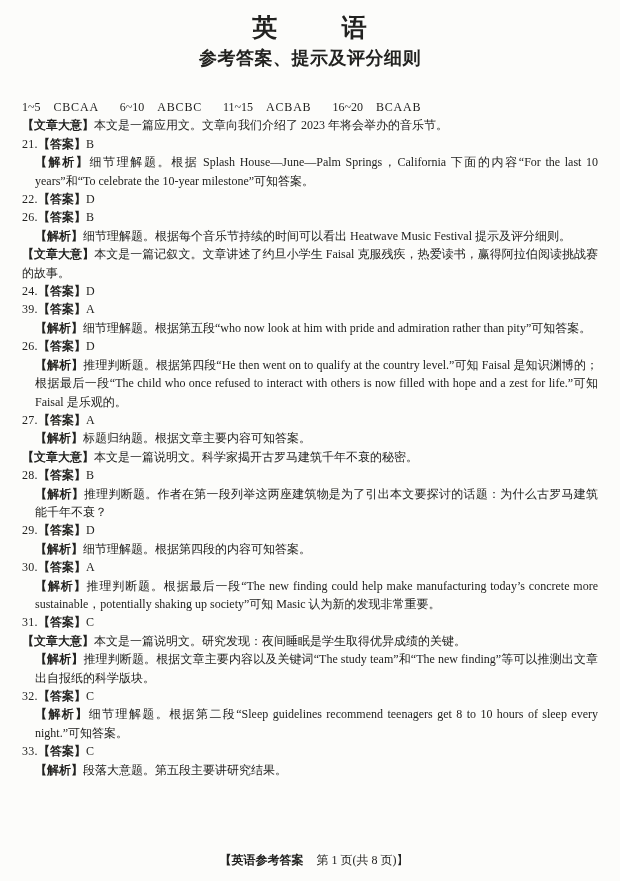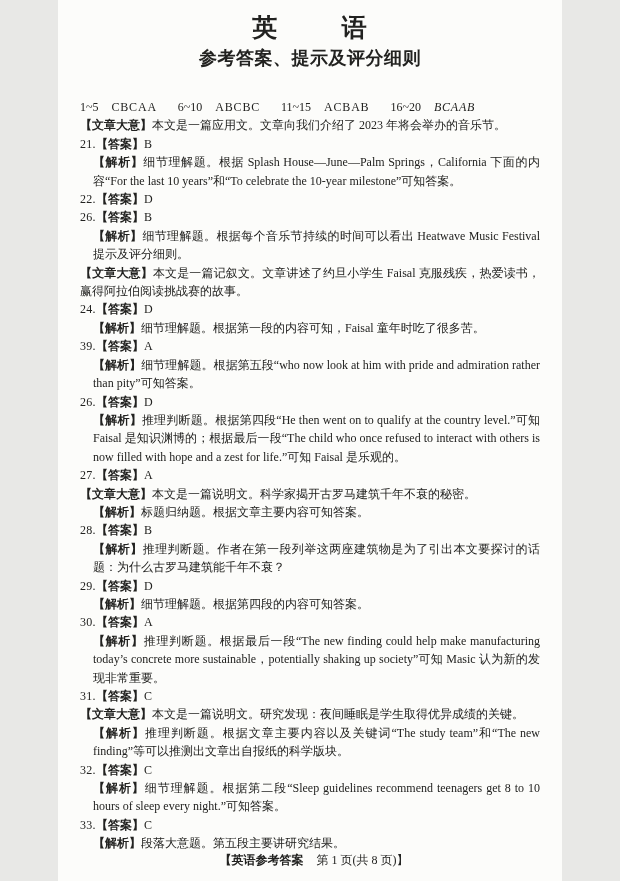--- a/index.html
+++ b/index.html
@@ -1,18 +1,18 @@
 <!DOCTYPE html>
 <html><head>
 <meta charset="utf-8">
 <style>
   html,body{margin:0;padding:0;background:#e8e8e6;}
   .page{
     position:relative;
-    width:504px;height:881px;
+    width:620px;height:881px;
     margin:0 auto;
     background:#fcfcfa;
     color:#222220;
     font-family:"Liberation Serif","DejaVu Serif",serif;
     overflow:hidden;
     box-sizing:border-box;
   }
   .title{
     margin:0;padding-top:12px;
     text-align:center;
@@ -44,21 +44,21 @@
   .line.analysis{padding-left:13px;}
   .lab{
     font-family:"Liberation Sans","DejaVu Sans",sans-serif;
     font-weight:700;
     font-style:normal;
   }
   .num{letter-spacing:0.3px;}
   .summary{margin-bottom:0;}
   .summary .rng{margin-right:13px;}
   .summary .ans{margin-right:21px;letter-spacing:0.8px;}
-  .summary .ans:last-child{margin-right:0;font-style:italic;}
+  .summary .ans:last-child{margin-right:0;}
   .footer{
     position:absolute;
     left:8px;right:0;bottom:13px;
     text-align:center;
     font-size:12px;line-height:15px;
   }
   .flab{
     font-family:"Liberation Sans","DejaVu Sans",sans-serif;
     font-weight:700;
   }
@@ -75,28 +75,27 @@
     <p class="line summary" id="summary-line"><span class="rng">1~5</span><span class="ans">CBCAA</span><span class="rng">6~10</span><span class="ans">ABCBC</span><span class="rng">11~15</span><span class="ans">ACBAB</span><span class="rng">16~20</span><span class="ans">BCAAB</span></p>
     <div id="lines">
         <p class="line gist"><b class="lab">【文章大意】</b><span class="txt">本文是一篇应用文。文章向我们介绍了 2023 年将会举办的音乐节。</span></p>
         <p class="line answer"><span class="num">21.</span><b class="lab">【答案】</b><span class="txt">B</span></p>
         <p class="line analysis"><b class="lab">【解析】</b><span class="txt">细节理解题。根据 Splash House—June—Palm Springs，California 下面的内容“For the last 10 years”和“To celebrate the 10-year milestone”可知答案。</span></p>
         <p class="line answer"><span class="num">22.</span><b class="lab">【答案】</b><span class="txt">D</span></p>
         <p class="line answer"><span class="num">26.</span><b class="lab">【答案】</b><span class="txt">B</span></p>
         <p class="line analysis"><b class="lab">【解析】</b><span class="txt">细节理解题。根据每个音乐节持续的时间可以看出 Heatwave Music Festival 提示及评分细则。</span></p>
         <p class="line gist"><b class="lab">【文章大意】</b><span class="txt">本文是一篇记叙文。文章讲述了约旦小学生 Faisal 克服残疾，热爱读书，赢得阿拉伯阅读挑战赛的故事。</span></p>
         <p class="line answer"><span class="num">24.</span><b class="lab">【答案】</b><span class="txt">D</span></p>
-        <p class="line analysis"><b class="lab">【解析】</b><span class="txt">细节理解题。根据第一段的内容可知，Faisal 童年时吃了很多苦。</span></p>
         <p class="line answer"><span class="num">39.</span><b class="lab">【答案】</b><span class="txt">A</span></p>
         <p class="line analysis"><b class="lab">【解析】</b><span class="txt">细节理解题。根据第五段“who now look at him with pride and admiration rather than pity”可知答案。</span></p>
         <p class="line answer"><span class="num">26.</span><b class="lab">【答案】</b><span class="txt">D</span></p>
         <p class="line analysis"><b class="lab">【解析】</b><span class="txt">推理判断题。根据第四段“He then went on to qualify at the country level.”可知 Faisal 是知识渊博的；根据最后一段“The child who once refused to interact with others is now filled with hope and a zest for life.”可知 Faisal 是乐观的。</span></p>
         <p class="line answer"><span class="num">27.</span><b class="lab">【答案】</b><span class="txt">A</span></p>
+        <p class="line analysis"><b class="lab">【解析】</b><span class="txt">标题归纳题。根据文章主要内容可知答案。</span></p>
         <p class="line gist"><b class="lab">【文章大意】</b><span class="txt">本文是一篇说明文。科学家揭开古罗马建筑千年不衰的秘密。</span></p>
-        <p class="line analysis"><b class="lab">【解析】</b><span class="txt">标题归纳题。根据文章主要内容可知答案。</span></p>
         <p class="line answer"><span class="num">28.</span><b class="lab">【答案】</b><span class="txt">B</span></p>
         <p class="line analysis"><b class="lab">【解析】</b><span class="txt">推理判断题。作者在第一段列举这两座建筑物是为了引出本文要探讨的话题：为什么古罗马建筑能千年不衰？</span></p>
         <p class="line answer"><span class="num">29.</span><b class="lab">【答案】</b><span class="txt">D</span></p>
         <p class="line analysis"><b class="lab">【解析】</b><span class="txt">细节理解题。根据第四段的内容可知答案。</span></p>
         <p class="line answer"><span class="num">30.</span><b class="lab">【答案】</b><span class="txt">A</span></p>
         <p class="line analysis"><b class="lab">【解析】</b><span class="txt">推理判断题。根据最后一段“The new finding could help make manufacturing today’s concrete more sustainable，potentially shaking up society”可知 Masic 认为新的发现非常重要。</span></p>
         <p class="line answer"><span class="num">31.</span><b class="lab">【答案】</b><span class="txt">C</span></p>
         <p class="line gist"><b class="lab">【文章大意】</b><span class="txt">本文是一篇说明文。研究发现：夜间睡眠是学生取得优异成绩的关键。</span></p>
         <p class="line analysis"><b class="lab">【解析】</b><span class="txt">推理判断题。根据文章主要内容以及关键词“The study team”和“The new finding”等可以推测出文章出自报纸的科学版块。</span></p>
         <p class="line answer"><span class="num">32.</span><b class="lab">【答案】</b><span class="txt">C</span></p>

